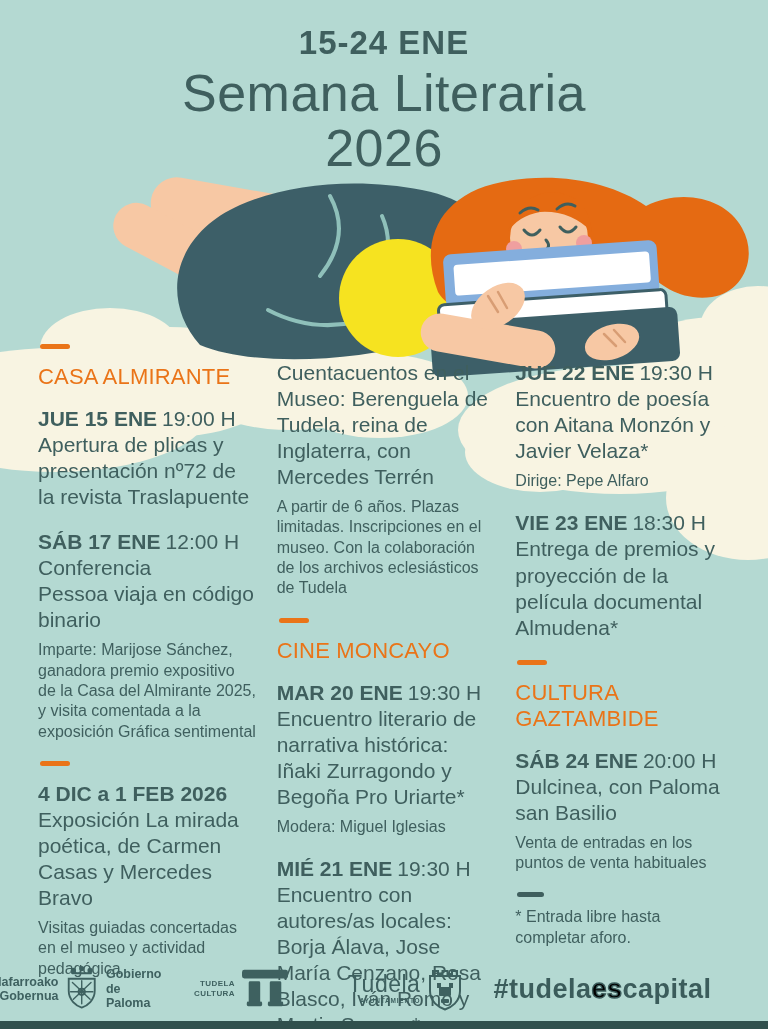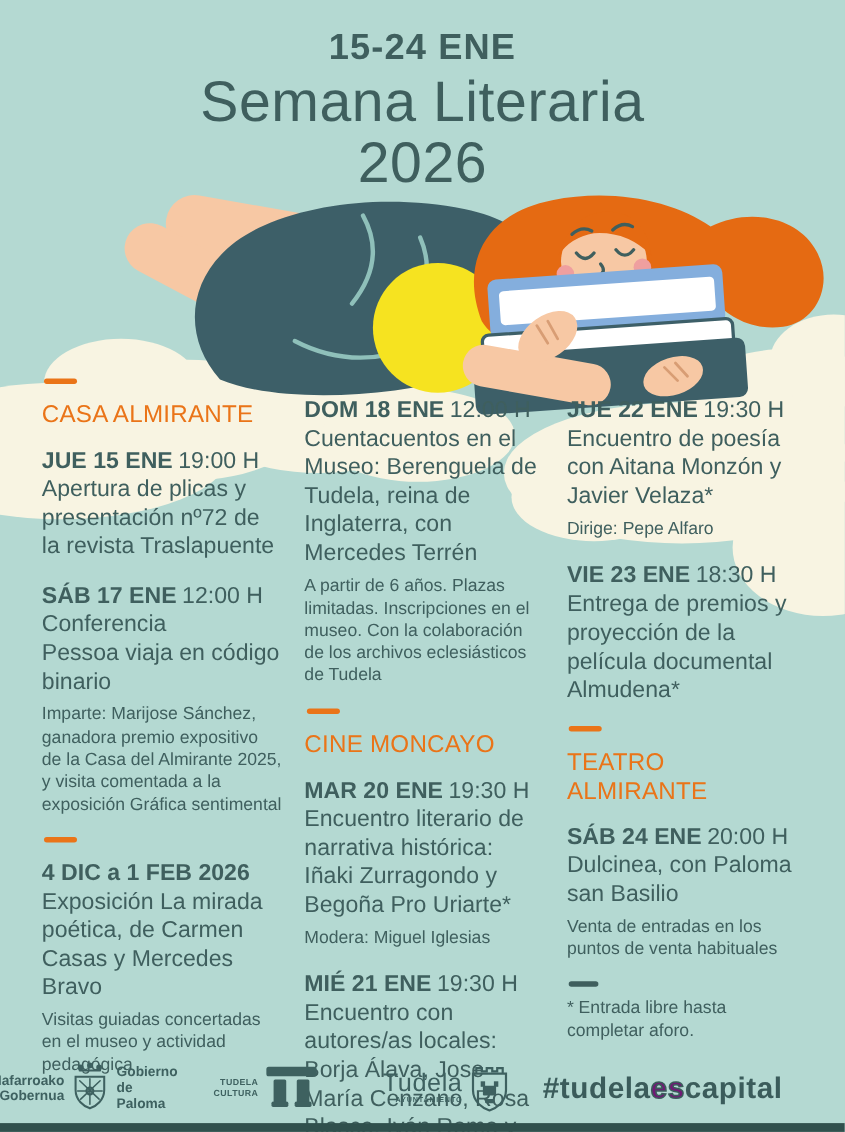--- a/index.html
+++ b/index.html
@@ -36,21 +36,21 @@
   .logo{display:flex;align-items:center;gap:7px;}
   .nav-txt{font-size:12.5px;font-weight:bold;line-height:1.15;}
   .nav-l{text-align:right;}
   .nav-r{text-align:left;}
   .cult-txt{font-size:8px;font-weight:bold;line-height:1.3;text-align:right;letter-spacing:0.4px;}
   .tud-txt{text-align:right;line-height:1;}
   .tud-name{font-size:23px;font-weight:500;letter-spacing:0.5px;}
   .tud-sub{font-size:6.5px;font-weight:bold;letter-spacing:0.8px;margin-top:2px;}
   .vdiv{width:2px;height:46px;background:#3e6160;opacity:0.85;border-radius:1px;}
   .hashtag{font-size:27px;font-weight:bold;letter-spacing:0.5px;color:#3b5c5b;}
-  .hashtag .outline{color:#701a75;-webkit-text-stroke:1.4px #3b5c5b;}
+  .hashtag .outline{color:#000000;-webkit-text-stroke:1.4px #3b5c5b;}
   .bottom-bar{position:absolute;left:0;bottom:0;width:768px;height:8px;background:#30504d;z-index:2;}
 </style>
 </head>
 <body>
 
 <div class="poster">
 
   <svg class="bg" width="768" height="1029" viewBox="0 0 768 1029">
 
     <g fill="#f8f4e2">
@@ -148,21 +148,20 @@
 
       <div class="event">
         <div class="evt-title"><span class="d">4 DIC a 1 FEB 2026</span><span class="t"></span></div>
         <div class="evt-body"><span>Exposición </span><span class="it">La mirada poética</span><span>, de Carmen Casas y Mercedes Bravo</span></div>
         <div class="evt-note"><span>Visitas guiadas concertadas en el museo y actividad pedagógica</span><span class="it"></span></div>
       </div>
     </section>
 
     <section class="col">
       <div class="event pad-top">
-        <div class="evt-title"><span class="d">DOM 18 ENE</span><span class="t">12:00 H</span></div>
         <div class="evt-body"><span>Cuentacuentos en el Museo: </span><span class="it">Berenguela de Tudela, reina de Inglaterra</span><span>, con Mercedes Terrén</span></div>
         <div class="evt-note"><span>A partir de 6 años. Plazas limitadas. Inscripciones en el museo. Con la colaboración de los archivos eclesiásticos de Tudela</span><span class="it"></span></div>
       </div>
 
       <div class="sec-wrap">
         <div class="dash"></div>
         <h2 class="sec">CINE MONCAYO</h2>
       </div>
 
       <div class="event">
@@ -185,21 +184,21 @@
         <div class="evt-note"><span>Dirige: Pepe Alfaro</span><span class="it"></span></div>
       </div>
 
       <div class="event">
         <div class="evt-title"><span class="d">VIE 23 ENE</span><span class="t">18:30 H</span></div>
         <div class="evt-body"><span>Entrega de premios y proyección de la película documental </span><span class="it">Almudena*</span><span></span></div>
       </div>
 
       <div class="sec-wrap">
         <div class="dash"></div>
-        <h2 class="sec">TEATRO ALMIRANTE</h2>
+        <h2 class="sec">CULTURA GAZTAMBIDE</h2>
       </div>
 
       <div class="event">
         <div class="evt-title"><span class="d">SÁB 24 ENE</span><span class="t">20:00 H</span></div>
         <div class="evt-body"><span></span><span class="it">Dulcinea</span><span>, con Paloma san Basilio</span></div>
         <div class="evt-note"><span>Venta de entradas en los puntos de venta habituales</span><span class="it"></span></div>
       </div>
 
       <div class="dash dark"></div>
       <div class="evt-note">* Entrada libre hasta completar aforo.</div>

